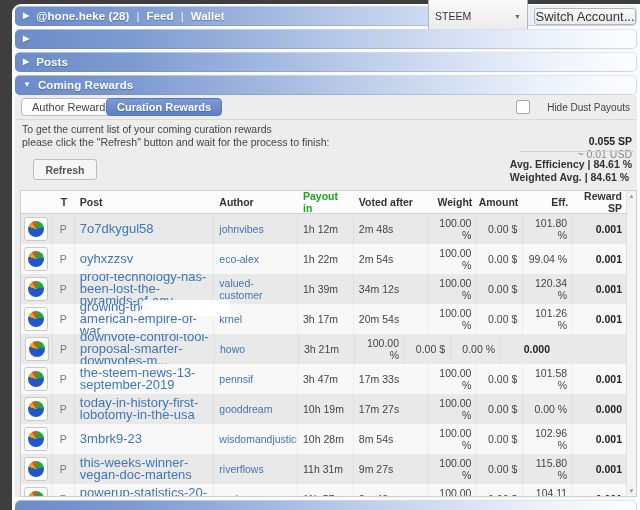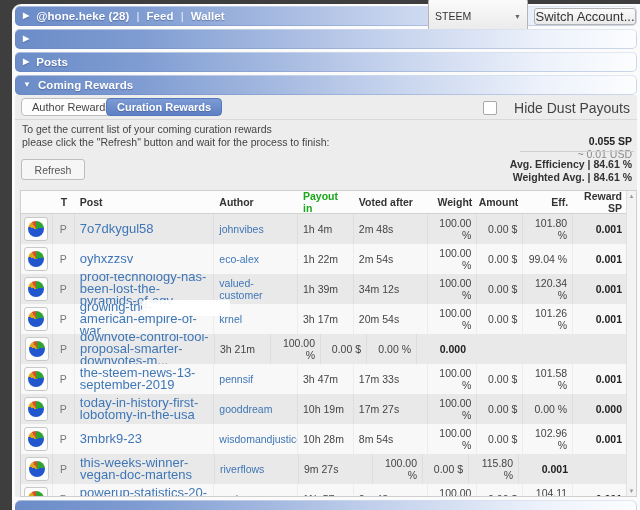--- a/index.html
+++ b/index.html
@@ -26,31 +26,31 @@
        background:linear-gradient(#fbfbfb,#e9e9e9);color:#333;font-size:13px;font-weight:normal;
        display:flex;align-items:center;justify-content:center;box-sizing:border-box;text-shadow:none;}
 
   
   .content{position:absolute;left:3px;top:91px;width:622px;height:402px;background:#ededed;border-radius:2px;}
   .tabs-row{position:absolute;left:0;top:0;width:100%;height:24px;border-bottom:1px solid #d9d9d9;}
   .tab{position:absolute;top:3px;height:18px;border-radius:4px;display:flex;align-items:center;
        padding:0 10px;font-size:11px;box-sizing:border-box;}
   .tab-author{left:6px;background:#fdfdfd;border:1px solid #bdbdbd;color:#444;}
   .tab-curation{left:91px;background:linear-gradient(#7d9bd4,#5d7fc4);border:1px solid #5577bb;color:#fff;font-weight:bold;text-shadow:0 1px 1px rgba(40,60,110,.4);}
-  .hide-dust{position:absolute;right:7px;top:5px;display:flex;align-items:center;gap:17px;font-size:14px;color:#444;}
+  .hide-dust{position:absolute;right:7px;top:5px;display:flex;align-items:center;gap:17px;font-size:10px;color:#444;}
   .checkbox{width:12px;height:12px;background:#fff;border:1px solid #a8a8a8;border-radius:2px;}
 
   .desc{position:absolute;left:7px;top:28px;font-size:10.5px;color:#444;line-height:13px;}
   .totals{position:absolute;right:5px;top:40px;text-align:right;font-size:10.5px;line-height:13px;}
   .totals .sp{color:#222;font-weight:bold;}
   .totals .usd{color:#8a8a8a;}
   .right-divider{position:absolute;right:3px;left:505px;top:56px;border-top:1px solid #cfcfcf;}
-  .avgs{position:absolute;right:5px;top:63px;text-align:right;font-size:10.5px;font-weight:bold;color:#333;line-height:13px;}
-  .refresh-btn{position:absolute;left:6px;top:64px;width:62px;height:19px;border:1px solid #bdbdbd;border-radius:3px;
-       background:#f6f6f6;color:#555;font-size:10.5px;display:flex;align-items:center;justify-content:center;}
+  .avgs{position:absolute;right:5px;top:63px;font-size:10.5px;font-weight:bold;color:#333;line-height:13px;}
+  .refresh-btn{position:absolute;left:18px;top:64px;width:62px;height:19px;border:1px solid #bdbdbd;border-radius:3px;
+       background:#f6f6f6;color:#555;font-size:10.5px;display:flex;align-items:center;justify-content:center;font-weight:bold;}
 
   
   .table{position:absolute;left:5px;top:95px;width:617px;height:307px;background:#fff;
        border:1px solid #cfcfcf;box-sizing:border-box;overflow:hidden;}
   .thead{display:flex;height:22px;background:#fcfcfc;border-bottom:1px solid #d2d2d2;width:606px;}
   .th{display:flex;align-items:center;padding:0 5px;box-sizing:border-box;font-size:10.5px;font-weight:bold;color:#333;}
   .tr{display:flex;height:30px;width:606px;}
   .tr.odd{background:#e9e9e9;} .tr.even{background:#f8f8f8;}
   .td{display:flex;align-items:center;padding:0 5px;box-sizing:border-box;font-size:10.5px;color:#444;
       border-right:1px solid rgba(0,0,0,.045);overflow:hidden;}
@@ -173,21 +173,21 @@
                   <div class="pie"></div>
                 </div>
               </div>
               <div class="td c1 t-col">P</div>
               <div class="td c2">
                 <a class="link post-link">7o7dkygul58</a>
               </div>
               <div class="td c3">
                 <a class="link">johnvibes</a>
               </div>
-              <div class="td c4">1h 4m</div>
+              <div class="td c4">1h 12m</div>
               <div class="td c5">2m 48s</div>
               <div class="td c6 a-right">100.00 %</div>
               <div class="td c7 a-right">0.00 $</div>
               <div class="td c8 a-right">101.80 %</div>
               <div class="td c9 a-right reward">0.001</div>
             </div>
             <div class="tr even">
               <div class="td c0">
                 <div class="avatar-btn">
                   <div class="pie"></div>
@@ -250,20 +250,23 @@
             <div class="tr odd">
               <div class="td c0">
                 <div class="avatar-btn">
                   <div class="pie"></div>
                 </div>
               </div>
               <div class="td c1 t-col">P</div>
               <div class="td c2">
                 <a class="link post-link">downvote-control-tool-proposal-smarter-downvotes-m...</a>
               </div>
+              <div class="td c3">
+                <a class="link">howo</a>
+              </div>
               <div class="td c4">3h 21m</div>
               <div class="td c6 a-right">100.00 %</div>
               <div class="td c7 a-right">0.00 $</div>
               <div class="td c8 a-right">0.00 %</div>
               <div class="td c9 a-right reward">0.000</div>
             </div>
             <div class="tr even">
               <div class="td c0">
                 <div class="avatar-btn">
                   <div class="pie"></div>
@@ -329,20 +332,21 @@
                   <div class="pie"></div>
                 </div>
               </div>
               <div class="td c1 t-col">P</div>
               <div class="td c2">
                 <a class="link post-link">this-weeks-winner-vegan-doc-martens</a>
               </div>
               <div class="td c3">
                 <a class="link">riverflows</a>
               </div>
+              <div class="td c4">11h 31m</div>
               <div class="td c5">9m 27s</div>
               <div class="td c6 a-right">100.00 %</div>
               <div class="td c7 a-right">0.00 $</div>
               <div class="td c8 a-right">115.80 %</div>
               <div class="td c9 a-right reward">0.001</div>
             </div>
             <div class="tr even">
               <div class="td c0">
                 <div class="avatar-btn">
                   <div class="pie"></div>

